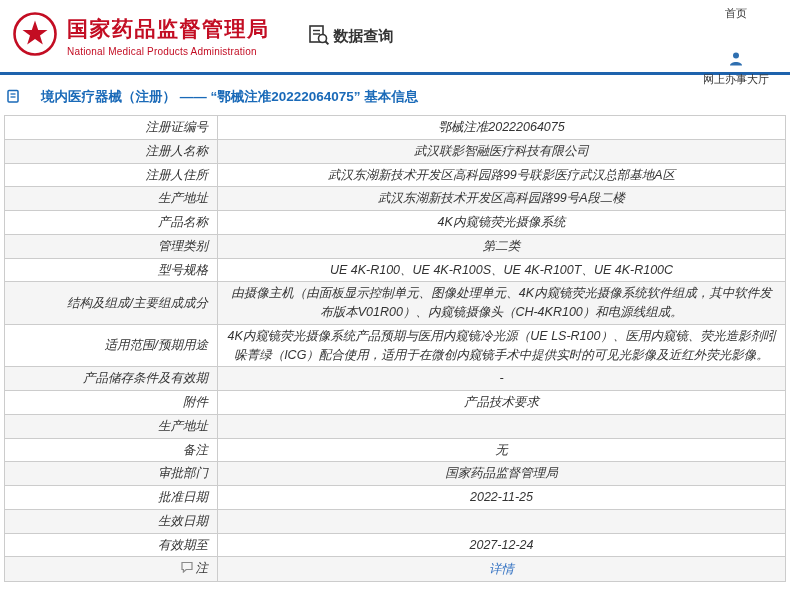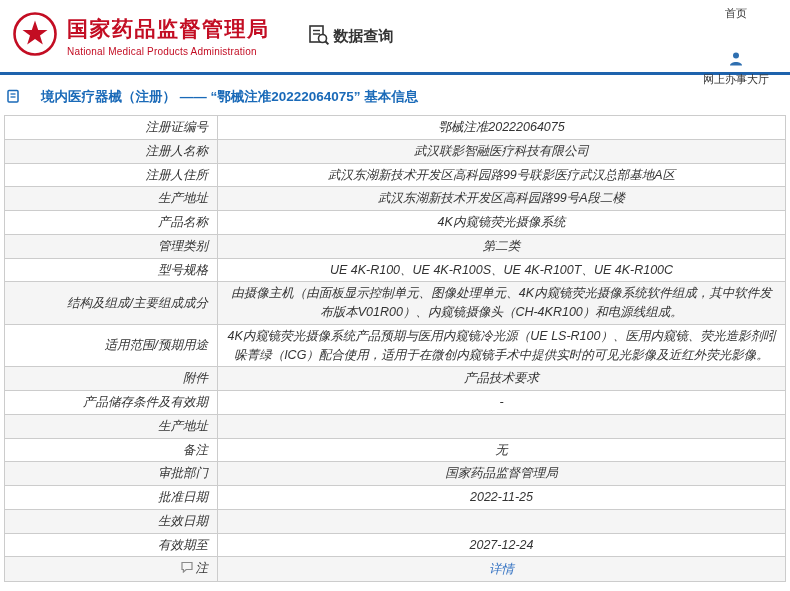--- a/index.html
+++ b/index.html
@@ -152,26 +152,26 @@
         </tr>
         <tr>
           <td class="label-cell">结构及组成/主要组成成分</td>
           <td class="value-cell">由摄像主机（由面板显示控制单元、图像处理单元、4K内窥镜荧光摄像系统软件组成，其中软件发布版本V01R00）、内窥镜摄像头（CH-4KR100）和电源线组成。</td>
         </tr>
         <tr>
           <td class="label-cell">适用范围/预期用途</td>
           <td class="value-cell">4K内窥镜荧光摄像系统产品预期与医用内窥镜冷光源（UE LS-R100）、医用内窥镜、荧光造影剂吲哚菁绿（ICG）配合使用，适用于在微创内窥镜手术中提供实时的可见光影像及近红外荧光影像。</td>
         </tr>
         <tr>
+          <td class="label-cell">产品储存条件及有效期</td>
+          <td class="value-cell">-</td>
+        </tr>
+        <tr>
           <td class="label-cell">附件</td>
           <td class="value-cell">产品技术要求</td>
-        </tr>
-        <tr>
-          <td class="label-cell">产品储存条件及有效期</td>
-          <td class="value-cell">-</td>
         </tr>
         <tr>
           <td class="label-cell">生产地址</td>
           <td class="value-cell"></td>
         </tr>
         <tr>
           <td class="label-cell">备注</td>
           <td class="value-cell">无</td>
         </tr>
         <tr>

